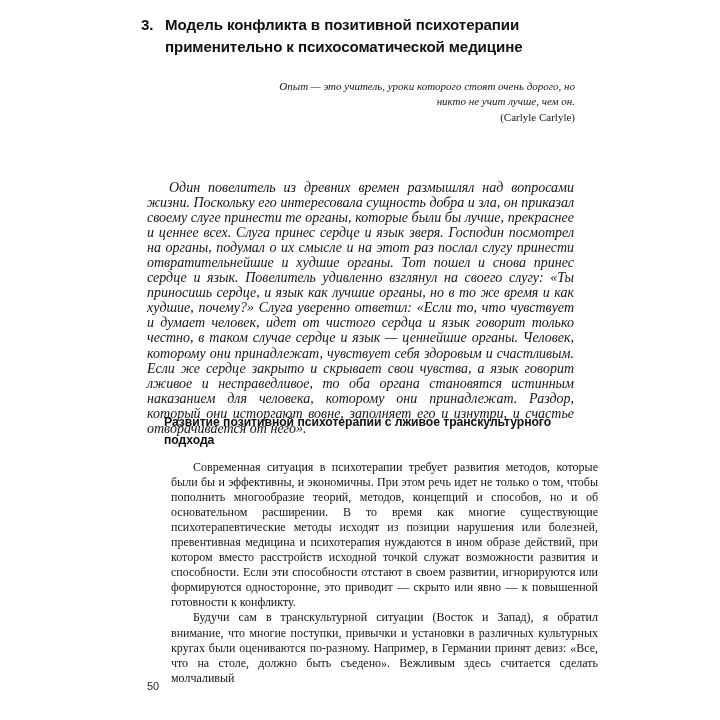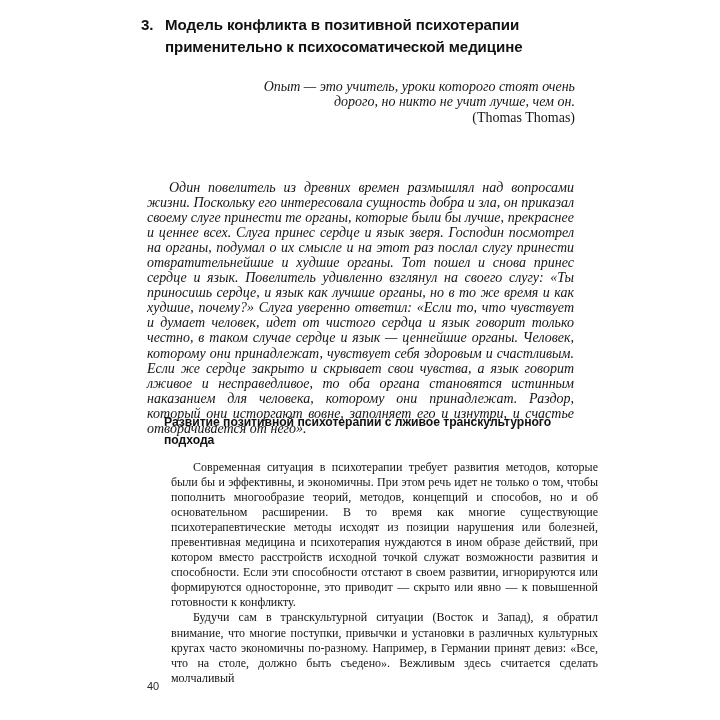--- a/index.html
+++ b/index.html
@@ -46,21 +46,21 @@
   }
 
   
   .epigraph {
     position: absolute;
     left: 250px;
     top: 79px;
     width: 325px;
     text-align: right;
     font-style: italic;
-    font-size: 14px;
+    font-size: 11px;
     line-height: 15.4px;
     color: #161616;
   }
   .epigraph-attribution {
     font-style: normal;
     display: block;
   }
 
   
   .sub-heading {
@@ -124,30 +124,30 @@
 
 <div class="page">
 
   <div class="chapter-title">
     <span class="chapter-number">3.</span>
     <span class="chapter-heading-text">Модель конфликта в позитивной психотерапии применительно к психосоматической медицине</span>
   </div>
 
   <div class="epigraph">
     <span>Опыт — это учитель, уроки которого стоят очень дорого, но никто не учит лучше, чем он.</span>
-    <span class="epigraph-attribution">(Thomas Thomas)</span>
+    <span class="epigraph-attribution">(Carlyle Carlyle)</span>
   </div>
 
 
   <div class="body-block parable-body">
     <p>Один повелитель из древних времен размышлял над вопросами жизни. Поскольку его интересовала сущность добра и зла, он приказал своему слуге принести те органы, которые были бы лучше, прекраснее и ценнее всех. Слуга принес сердце и язык зверя. Господин посмотрел на органы, подумал о их смысле и на этот раз послал слугу принести отвратительнейшие и худшие органы. Тот пошел и снова принес сердце и язык. Повелитель удивленно взглянул на своего слугу: «Ты приносишь сердце, и язык как лучшие органы, но в то же время и как худшие, почему?» Слуга уверенно ответил: «Если то, что чувствует и думает человек, идет от чистого сердца и язык говорит только честно, в таком случае сердце и язык — ценнейшие органы. Человек, которому они принадлежат, чувствует себя здоровым и счастливым. Если же сердце закрыто и скрывает свои чувства, а язык говорит лживое и несправедливое, то оба органа становятся истинным наказанием для человека, которому они принадлежат. Раздор, который они исторгают вовне, заполняет его и изнутри, и счастье отворачивается от него».</p>
   </div>
 
   <div class="sub-heading section-heading">Развитие позитивной психотерапии с лживое транскультурного подхода</div>
 
   <div class="body-block main-body">
     <p>Современная ситуация в психотерапии требует развития методов, которые были бы и эффективны, и экономичны. При этом речь идет не только о том, чтобы пополнить многообразие теорий, методов, концепций и способов, но и об основательном расширении. В то время как многие существующие психотерапевтические методы исходят из позиции нарушения или болезней, превентивная медицина и психотерапия нуждаются в ином образе действий, при котором вместо расстройств исходной точкой служат возможности развития и способности. Если эти способности отстают в своем развитии, игнорируются или формируются односторонне, это приводит — скрыто или явно — к повышенной готовности к конфликту.</p>
-    <p>Будучи сам в транскультурной ситуации (Восток и Запад), я обратил внимание, что многие поступки, привычки и установки в различных культурных кругах часто экономичны по-разному. Например, в Германии принят девиз: «Все, что на столе, должно быть съедено». Вежливым здесь считается сделать молчаливый</p>
+    <p>Будучи сам в транскультурной ситуации (Восток и Запад), я обратил внимание, что многие поступки, привычки и установки в различных культурных кругах были оцениваются по-разному. Например, в Германии принят девиз: «Все, что на столе, должно быть съедено». Вежливым здесь считается сделать молчаливый</p>
   </div>
 
-  <div class="folio">40</div>
+  <div class="folio">50</div>
 
 </div>
 
 </body></html>

